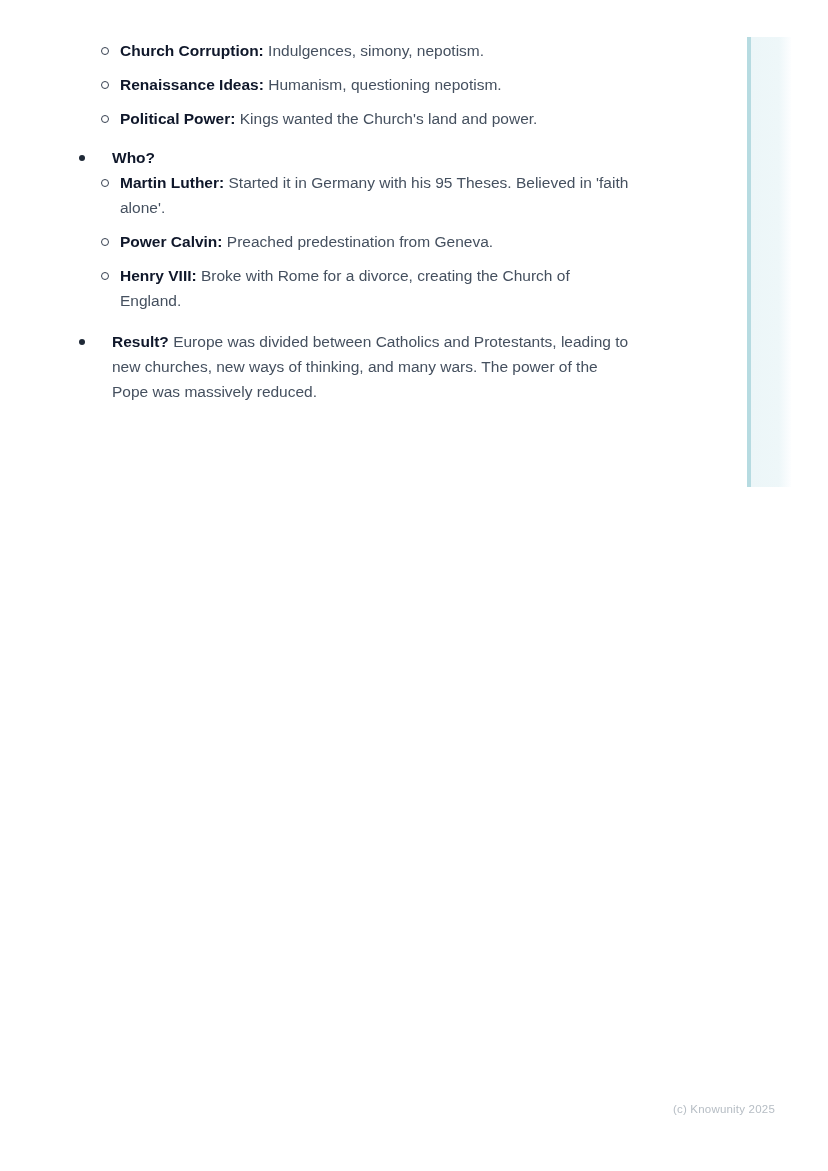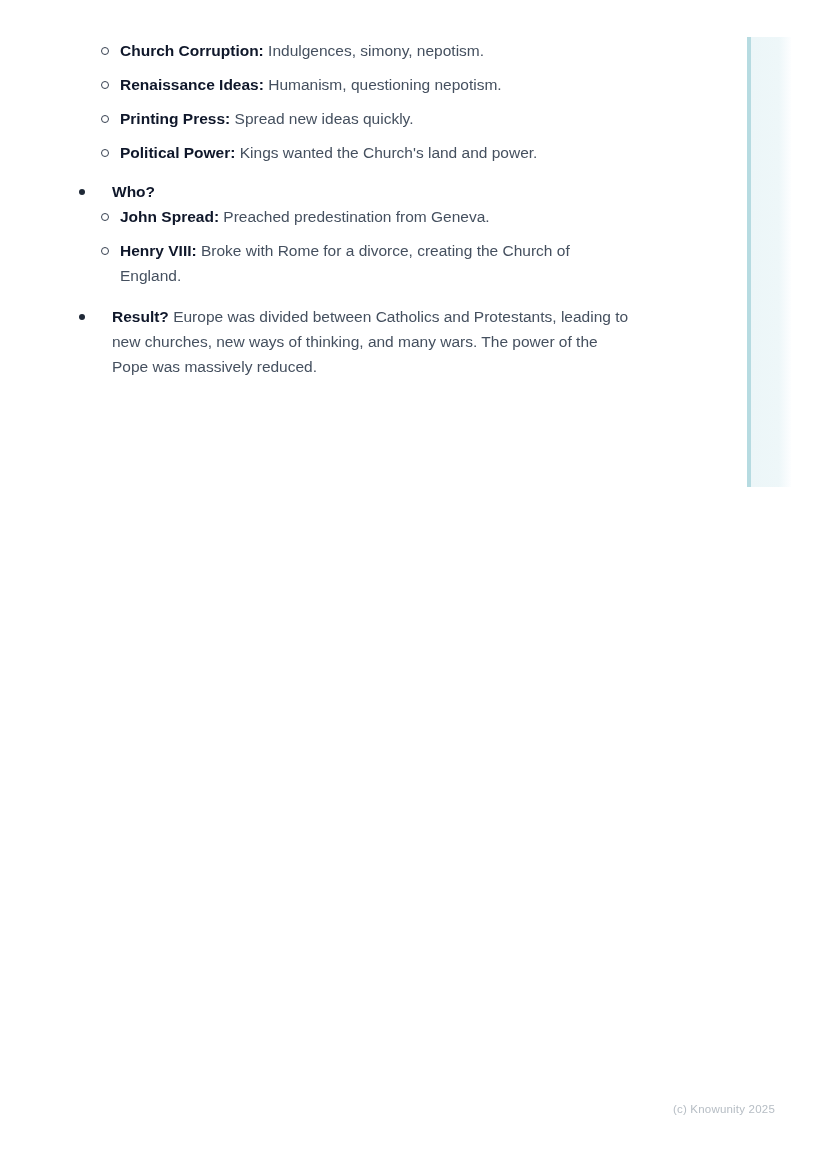--- a/index.html
+++ b/index.html
@@ -82,41 +82,41 @@
       <span class="term">Church Corruption:</span>
       <span class="desc">Indulgences, simony, nepotism.</span>
     </div>
 
     <div class="li li2">
       <span class="marker2"></span>
       <span class="term">Renaissance Ideas:</span>
       <span class="desc">Humanism, questioning nepotism.</span>
     </div>
 
-    <div class="li li2">
-      <span class="marker2"></span>
-      <span class="term">Printing Press:</span>
-      <span class="desc">Spread new ideas quickly.</span>
-    </div>
 
     <div class="li li2">
       <span class="marker2"></span>
       <span class="term">Political Power:</span>
       <span class="desc">Kings wanted the Church's land and power.</span>
     </div>
 
     <div class="li li1 who">
       <span class="marker1"></span>
       <span class="term">Who?</span>
     </div>
 
+    <div class="li li2">
+      <span class="marker2"></span>
+      <span class="term">Martin Luther:</span>
+      <span class="desc">Started it in Germany with his 95 Theses. Believed in 'faith alone'.</span>
+    </div>
 
     <div class="li li2">
       <span class="marker2"></span>
-      <span class="term">John Spread:</span>
+      <span class="term">Power Calvin:</span>
       <span class="desc">Preached predestination from Geneva.</span>
     </div>
 
     <div class="li li2">
       <span class="marker2"></span>
       <span class="term">Henry VIII:</span>
       <span class="desc">Broke with Rome for a divorce, creating the Church of England.</span>
     </div>
 
     <div class="li li1 result">

